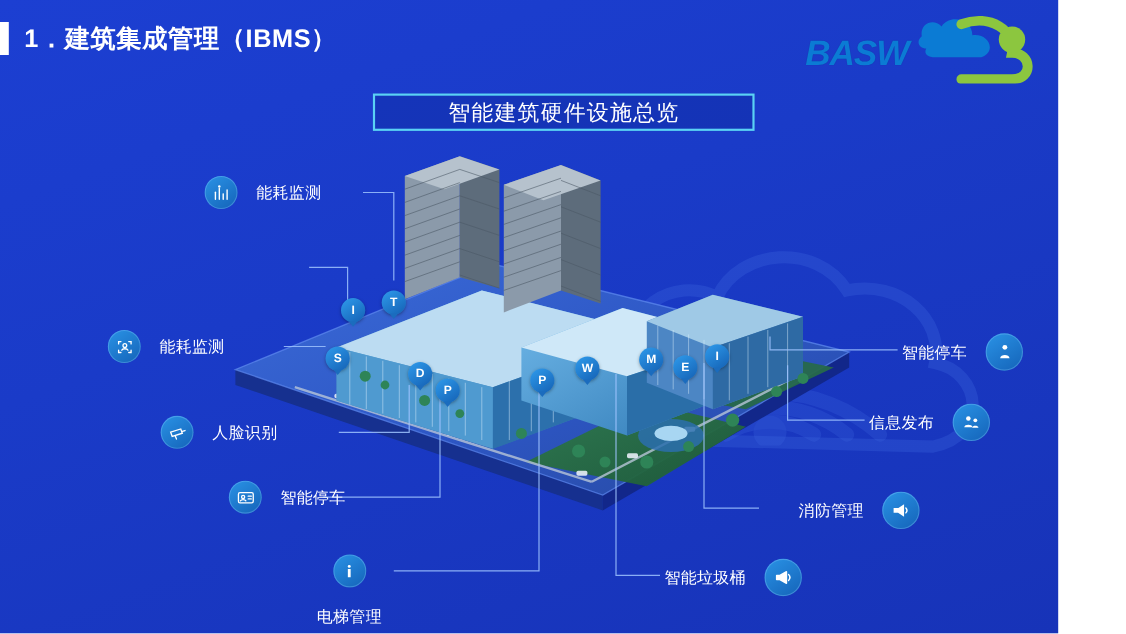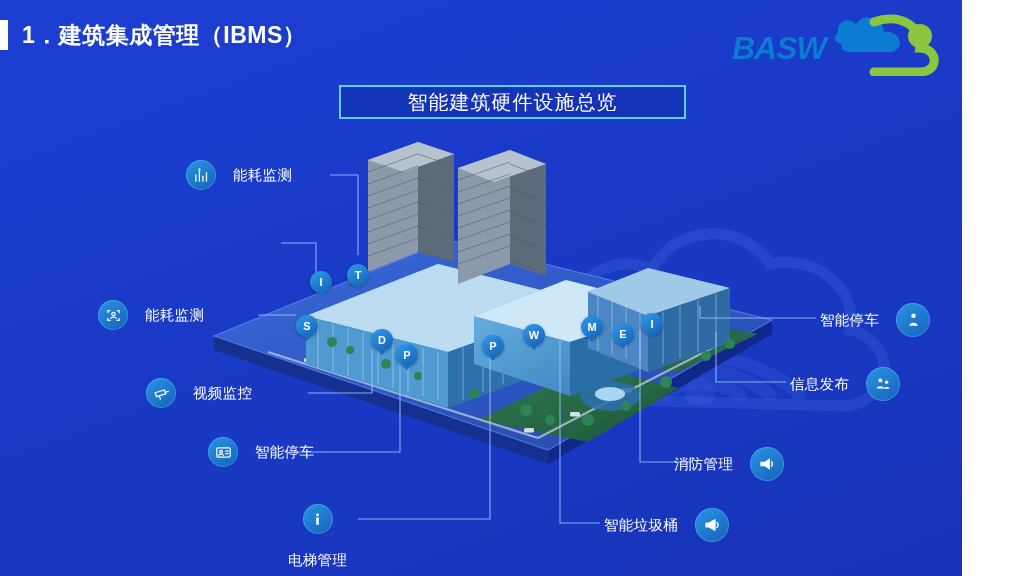--- a/index.html
+++ b/index.html
@@ -412,21 +412,21 @@
   </div>
 
   <div class="callout" style="left:146px;top:378px;">
     <div class="cbadge">
       <svg width="17" height="17" viewBox="0 0 24 24" fill="none" stroke="#ffffff" stroke-width="1.7" stroke-linecap="round">
         <path d="M3 11 L16 7 L18 12.5 L5 16.5 Z"></path>
           <path d="M9 16 L10.5 20"></path>
           <path d="M18 10 L21.5 9"></path>
       </svg>
     </div>
-    <div class="label">视频监控</div>
+    <div class="label">人脸识别</div>
   </div>
 
   <div class="callout" style="left:208px;top:437px;">
     <div class="cbadge">
       <svg width="17" height="17" viewBox="0 0 24 24" fill="none" stroke="#ffffff" stroke-width="1.7" stroke-linecap="round">
         <rect x="2.5" y="5.5" width="19" height="13" rx="2"></rect>
         <circle cx="8.5" cy="11" r="2"></circle>
           <path d="M5 16 C6 14 11 14 12 16"></path>
         <path d="M15 10 H19"></path>
           <path d="M15 13.5 H19"></path>
@@ -448,21 +448,21 @@
   <div class="callout right-align" style="left:604px;top:508px;">
     <div class="cbadge lg">
       <svg width="18" height="18" viewBox="0 0 24 24" fill="none" stroke="#ffffff" stroke-width="1.7" stroke-linejoin="round">
         <path d="M4 9.5 H8 L16 5 V19 L8 14.5 H4 Z" fill="#ffffff" stroke="#ffffff"></path>
         <path d="M18.5 8.5 C20.5 10.5 20.5 13.5 18.5 15.5" stroke-linecap="round"></path>
       </svg>
     </div>
     <div class="label">智能垃圾桶</div>
   </div>
 
-  <div class="callout right-align" style="left:674px;top:447px;">
+  <div class="callout right-align" style="left:726px;top:447px;">
     <div class="cbadge lg">
       <svg width="18" height="18" viewBox="0 0 24 24" fill="none" stroke="#ffffff" stroke-width="1.7" stroke-linecap="round">
         <path d="M4 10 H9 L15 6 V18 L9 14 H4 Z" fill="#ffffff" stroke="#ffffff"></path>
         <path d="M18 9 C19.8 11 19.8 13 18 15"></path>
       </svg>
     </div>
     <div class="label">消防管理</div>
   </div>
 
   <div class="callout right-align" style="left:790px;top:367px;">

